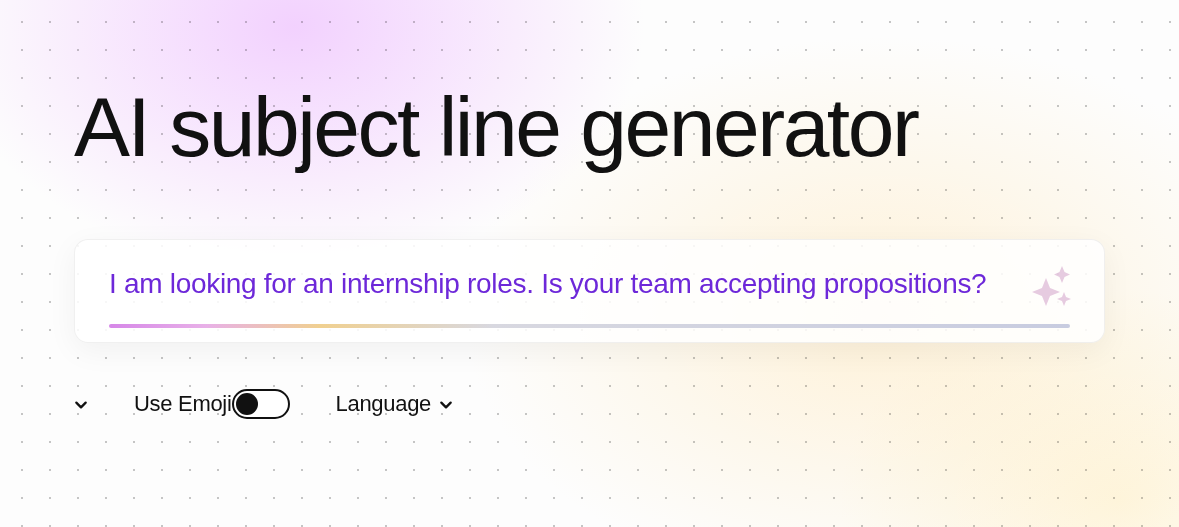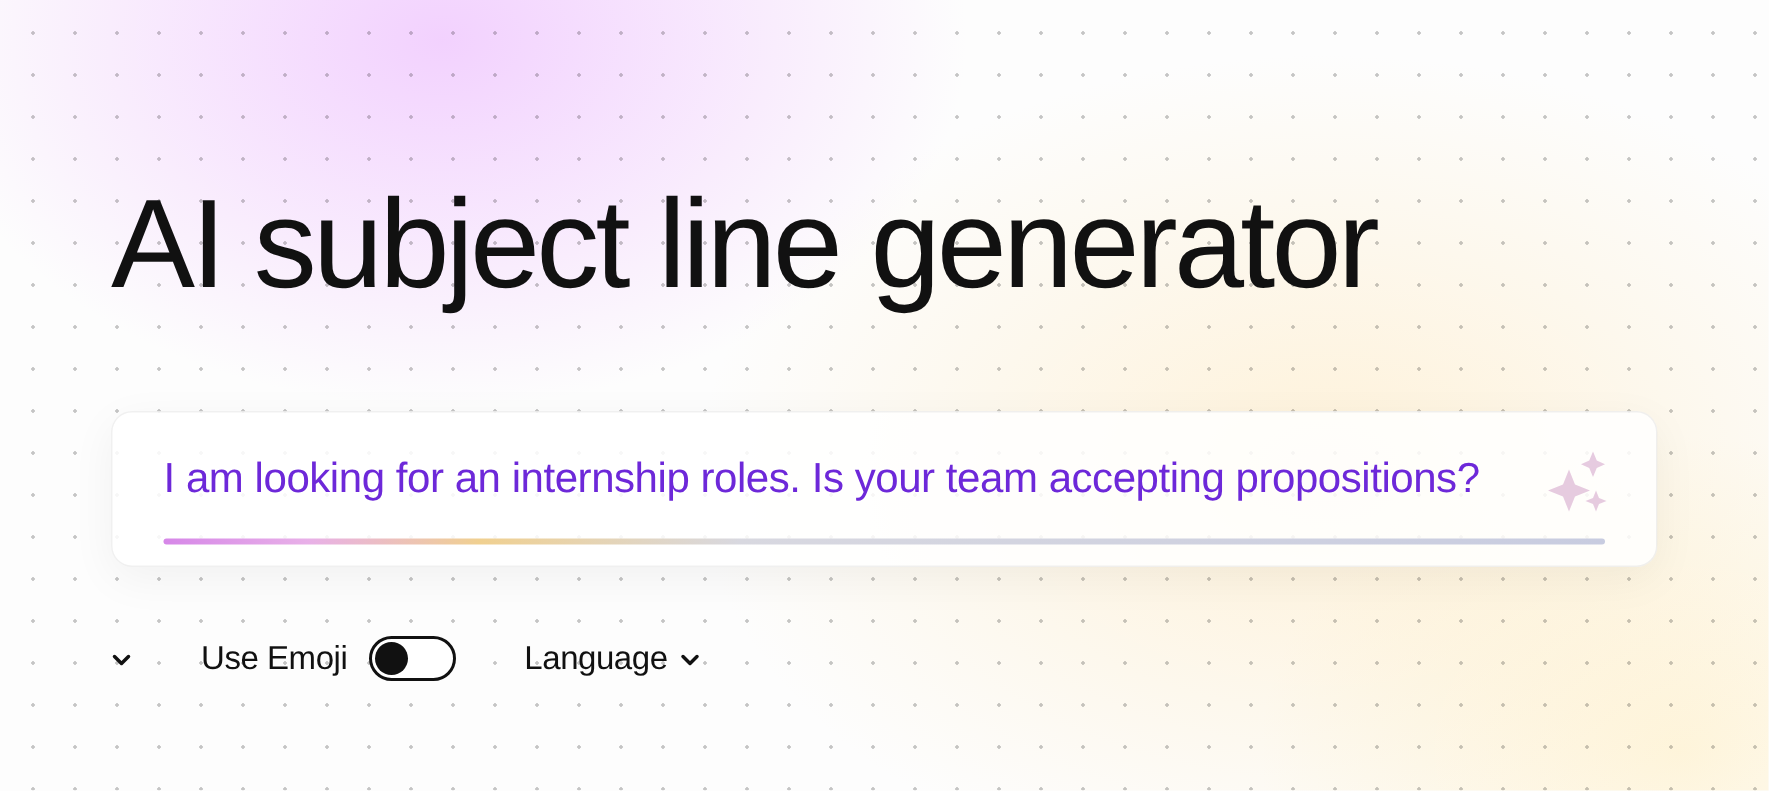--- a/index.html
+++ b/index.html
@@ -25,21 +25,22 @@
       position: absolute;
       inset: 0;
       background-image: radial-gradient(circle, rgba(0,0,0,0.22) 1px, transparent 1.4px);
       background-size: 28px 28px;
       background-position: 8px 8px;
       pointer-events: none;
     }
     
     .container {
       position: relative;
-      padding: 120px 74px 0 74px;
+      padding: 49px 74px 0 74px;
+      margin-top: 36px;
     }
     
     .page-title {
       font-size: 84px;
       font-weight: 500;
       color: #111;
       letter-spacing: -2.5px;
       line-height: 1;
       margin-bottom: 70px;
     }
@@ -106,21 +107,20 @@
     
     .chevron {
       width: 14px;
       height: 14px;
       margin-top: 3px;
     }
     
     .emoji-control {
       display: inline-flex;
       align-items: center;
-      gap: 14px;
     }
     
     .toggle {
       width: 58px;
       height: 30px;
       border: 2px solid #111;
       border-radius: 999px;
       position: relative;
       background: #fff;
       cursor: pointer;

